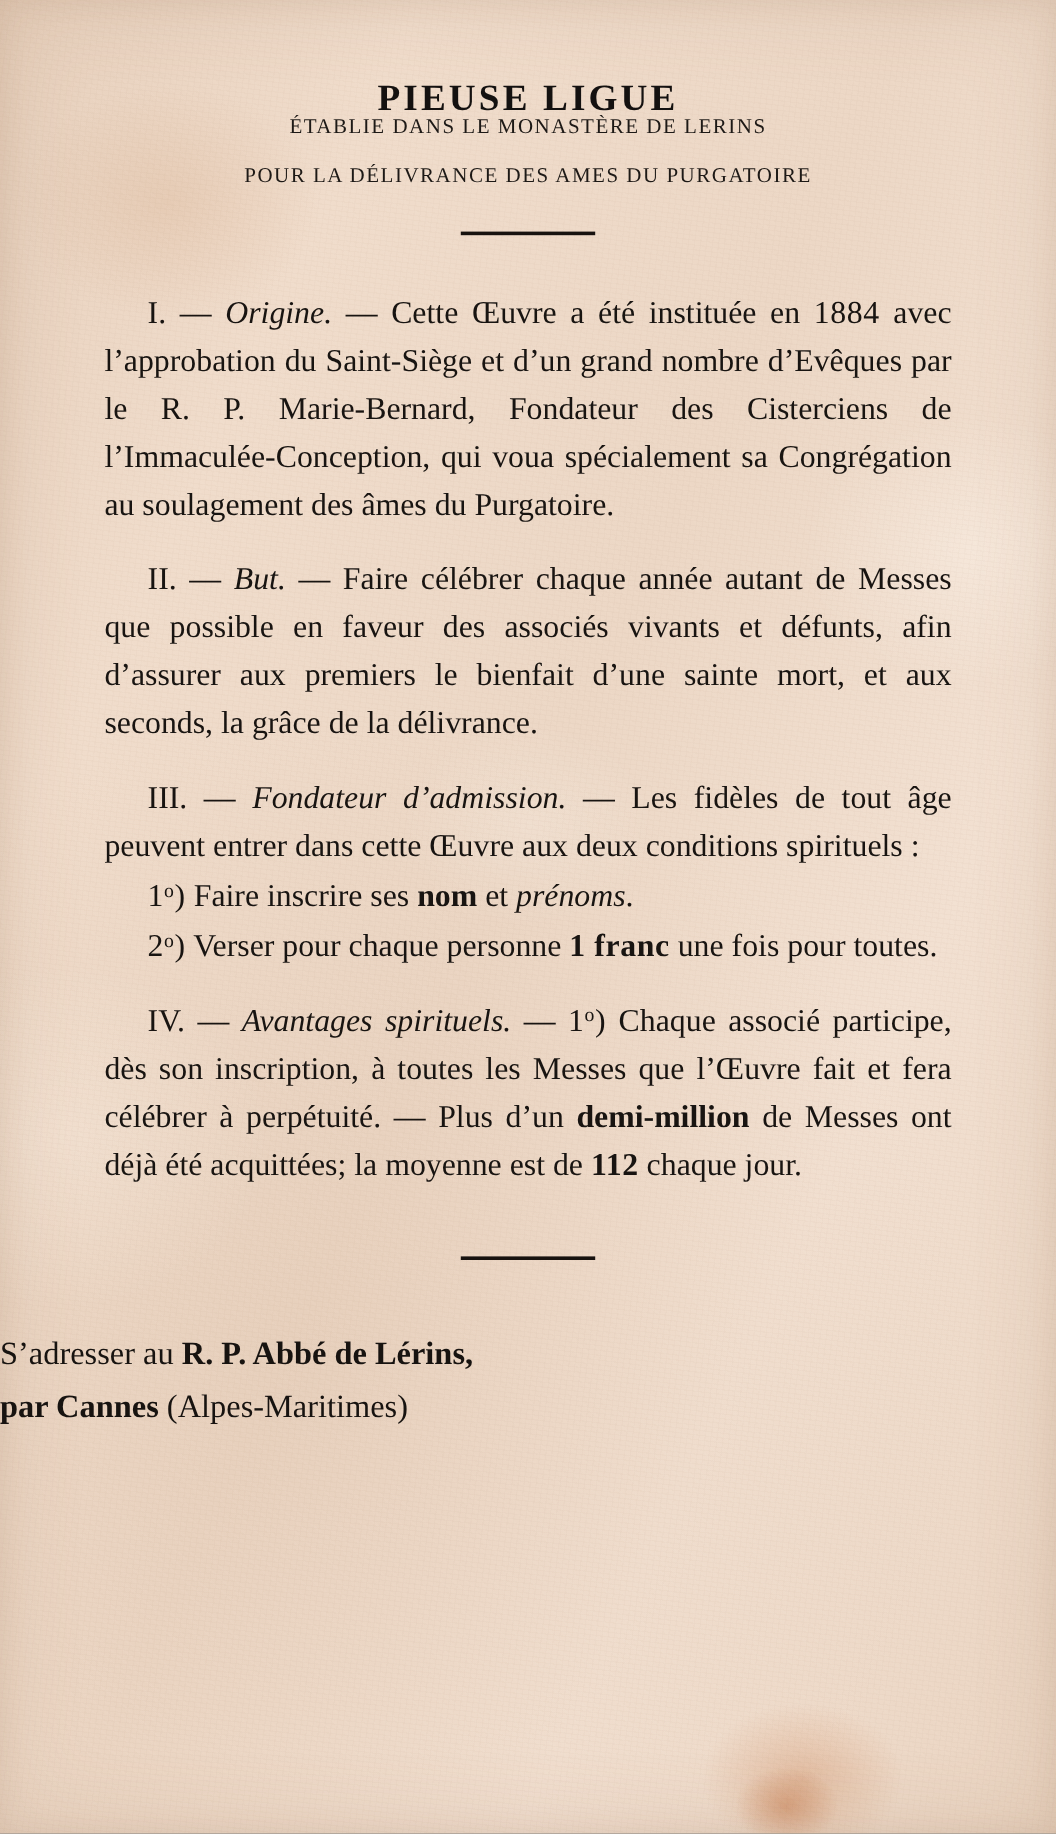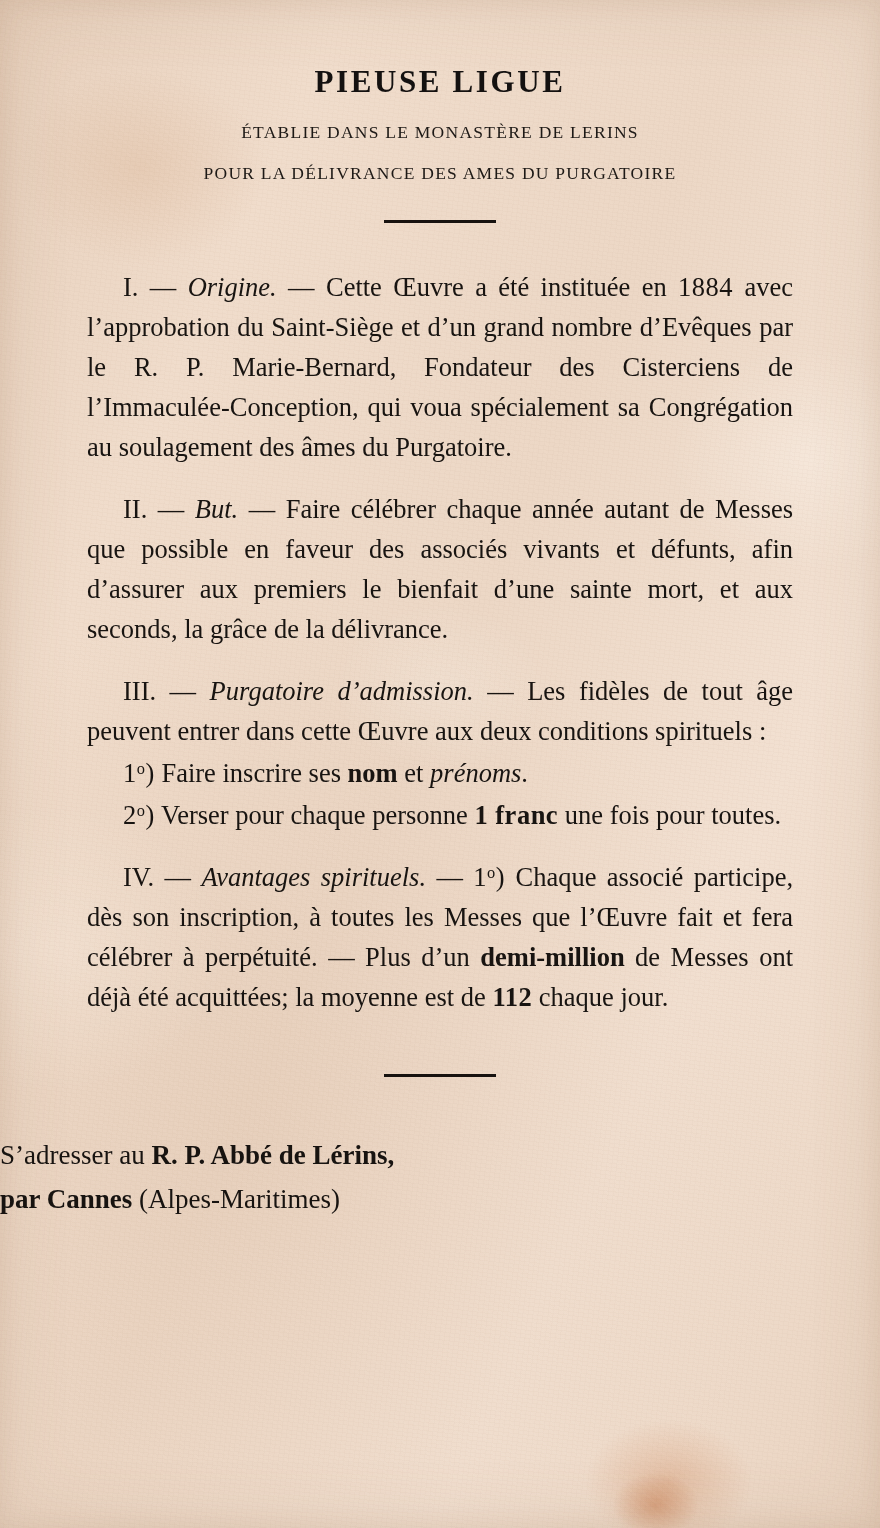--- a/index.html
+++ b/index.html
@@ -72,21 +72,21 @@
   .sub-title {
     font-size: 17.5px;
     letter-spacing: 1.25px;
     line-height: 1;
     margin: 0;
     font-weight: 400;
     color: #1d1916;
     white-space: nowrap;
   }
 
-  .sub-title.line-1 { margin-top: 27px; }
+  .sub-title.line-1 { }
   .sub-title.line-2 { margin-top: 23px; }
 
   .rule {
     width: 112px;
     height: 3px;
     background: #17120f;
     border: 0;
     margin: 0 auto;
   }
 
@@ -181,21 +181,21 @@
         <span class="roman">II.</span>
         <span class="dash">—</span>
         <span class="sect-title">But.</span>
         <span class="dash">—</span>
         <span>Faire célébrer chaque année autant de Messes que possible en faveur des associés vivants et défunts, afin d’assurer aux premiers le bienfait d’une sainte mort, et aux seconds, la grâce de la délivrance.</span>
       </p>
 
       <p class="para">
         <span class="roman">III.</span>
         <span class="dash">—</span>
-        <span class="sect-title">Purgatoire d’admission.</span>
+        <span class="sect-title">Fondateur d’admission.</span>
         <span class="dash">—</span>
         <span>Les fidèles de tout âge peuvent entrer dans cette Œuvre aux deux conditions spirituels :</span>
       </p>
 
       <p class="para tight">
         <span class="ord osf"><span>1</span><sup>o</sup><span>)</span></span>
         <span>Faire inscrire ses </span><b>nom</b><span> et </span><i>prénoms</i><span>.</span>
       </p>
 
       <p class="para tight">

